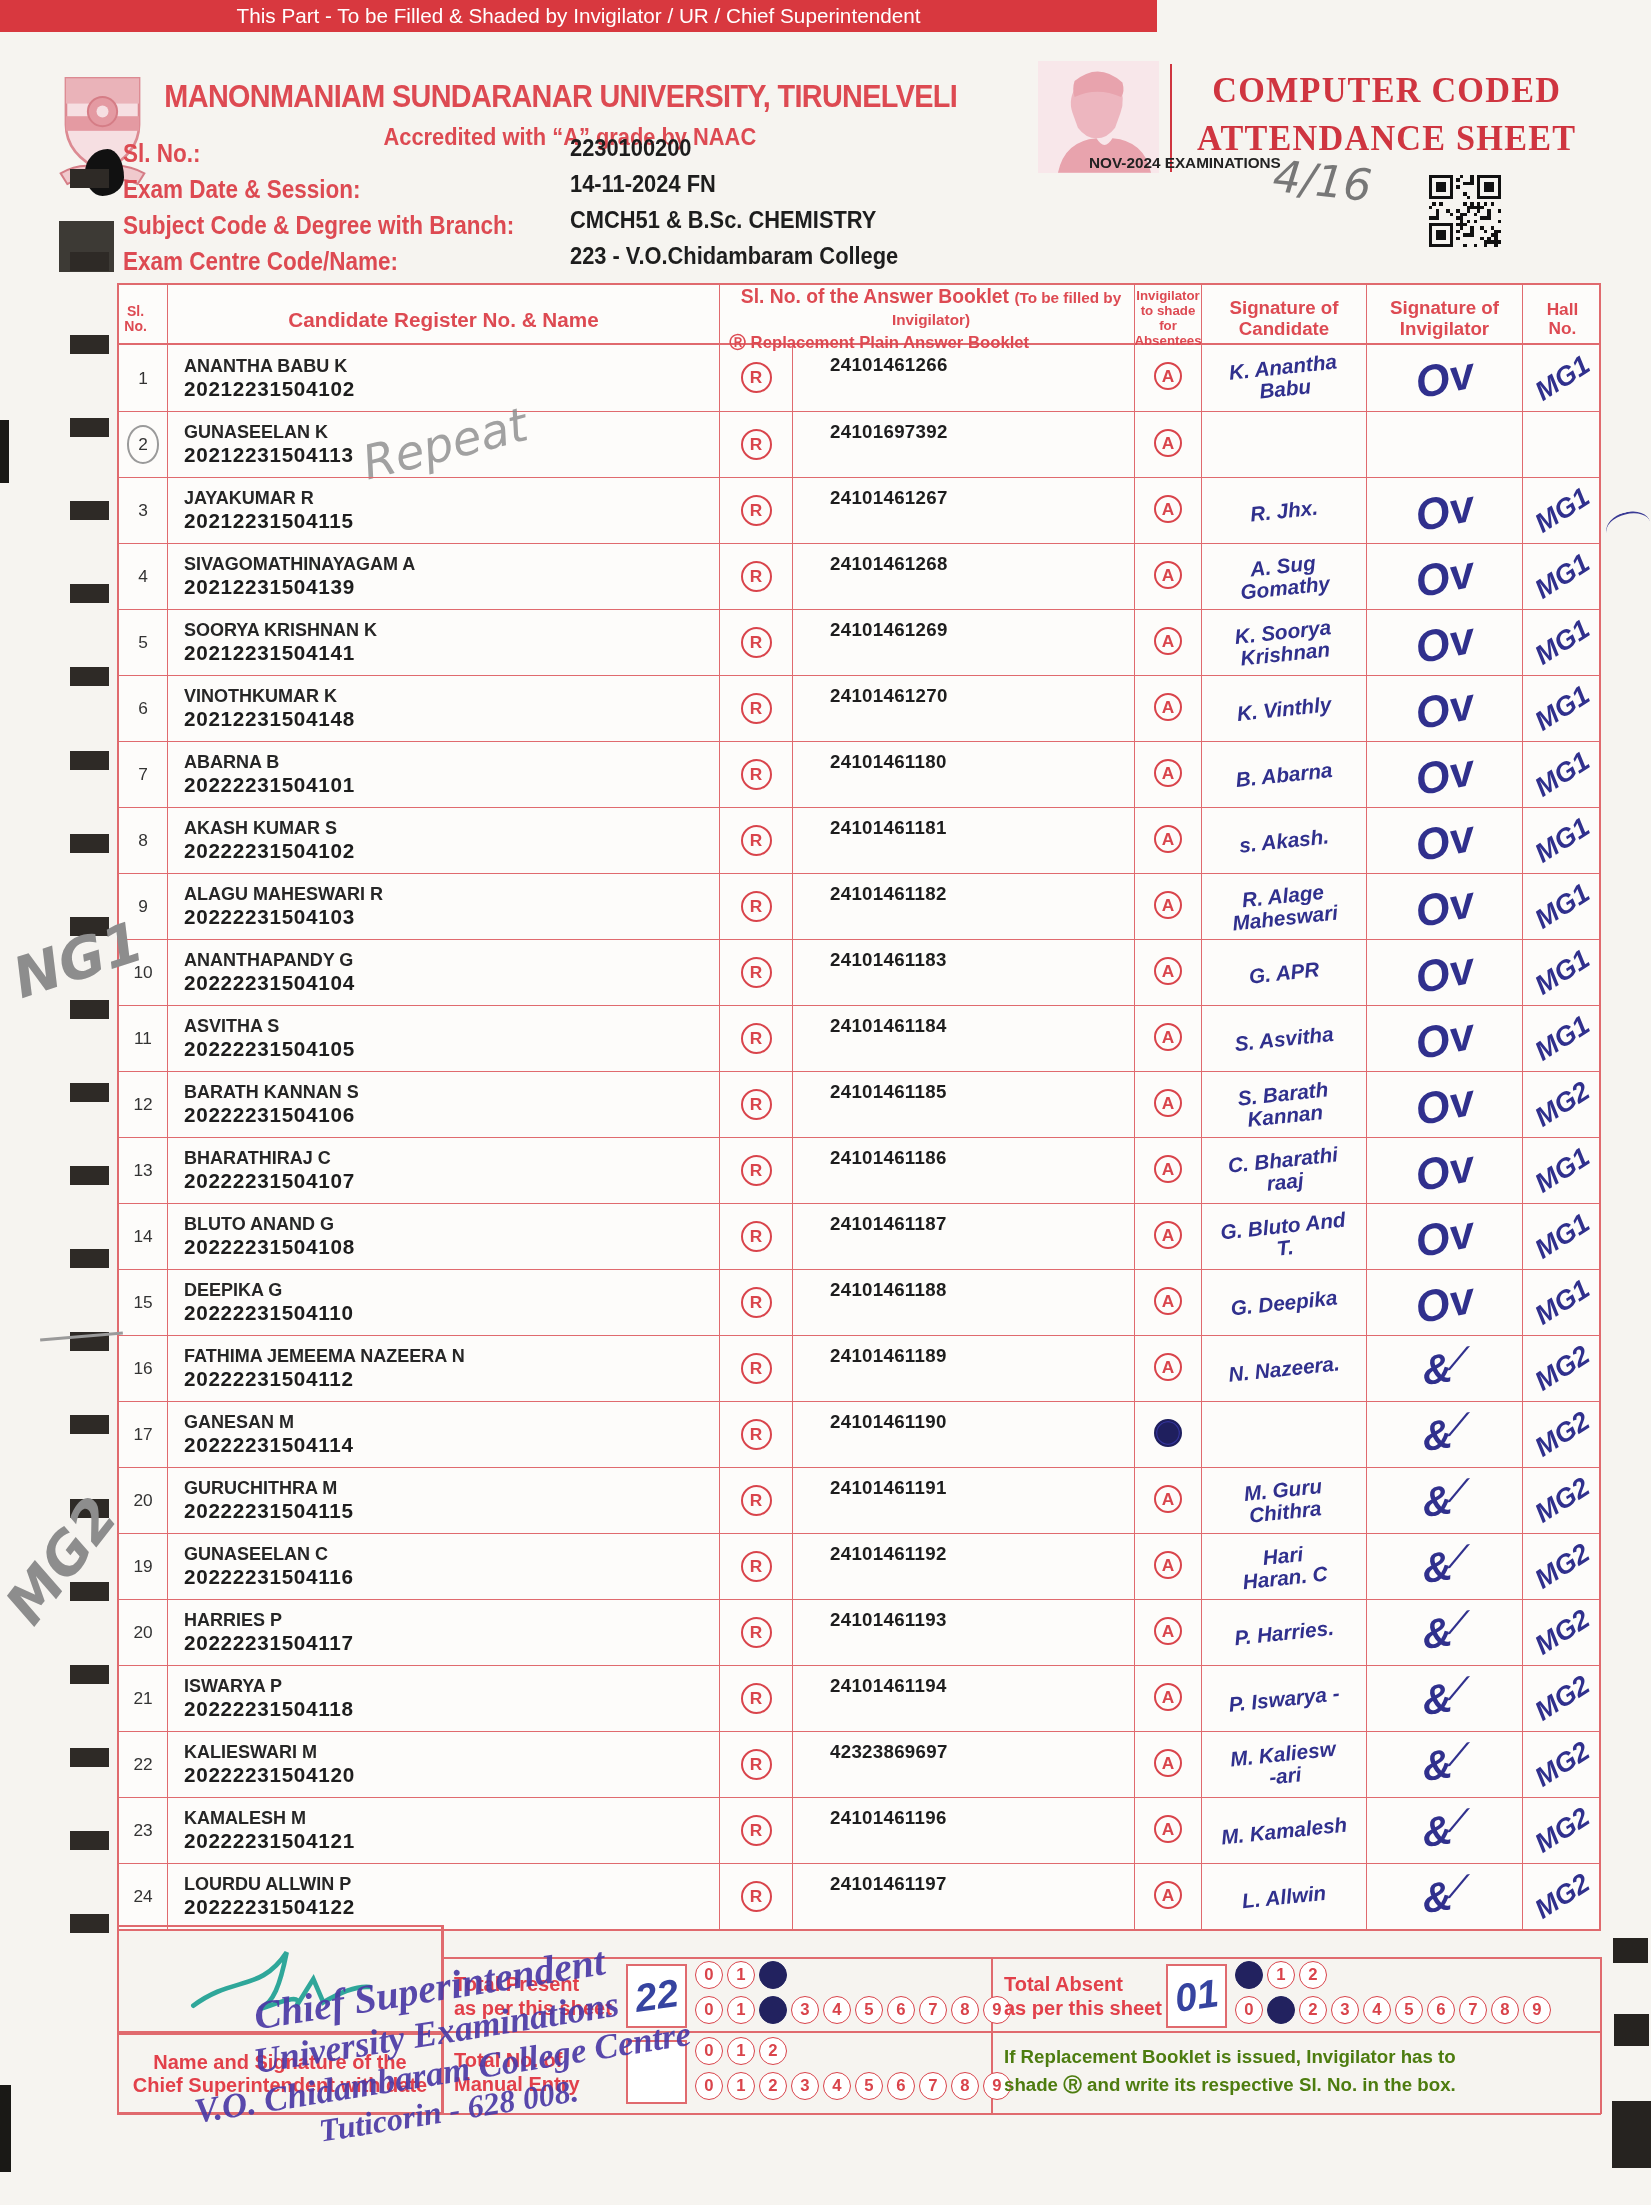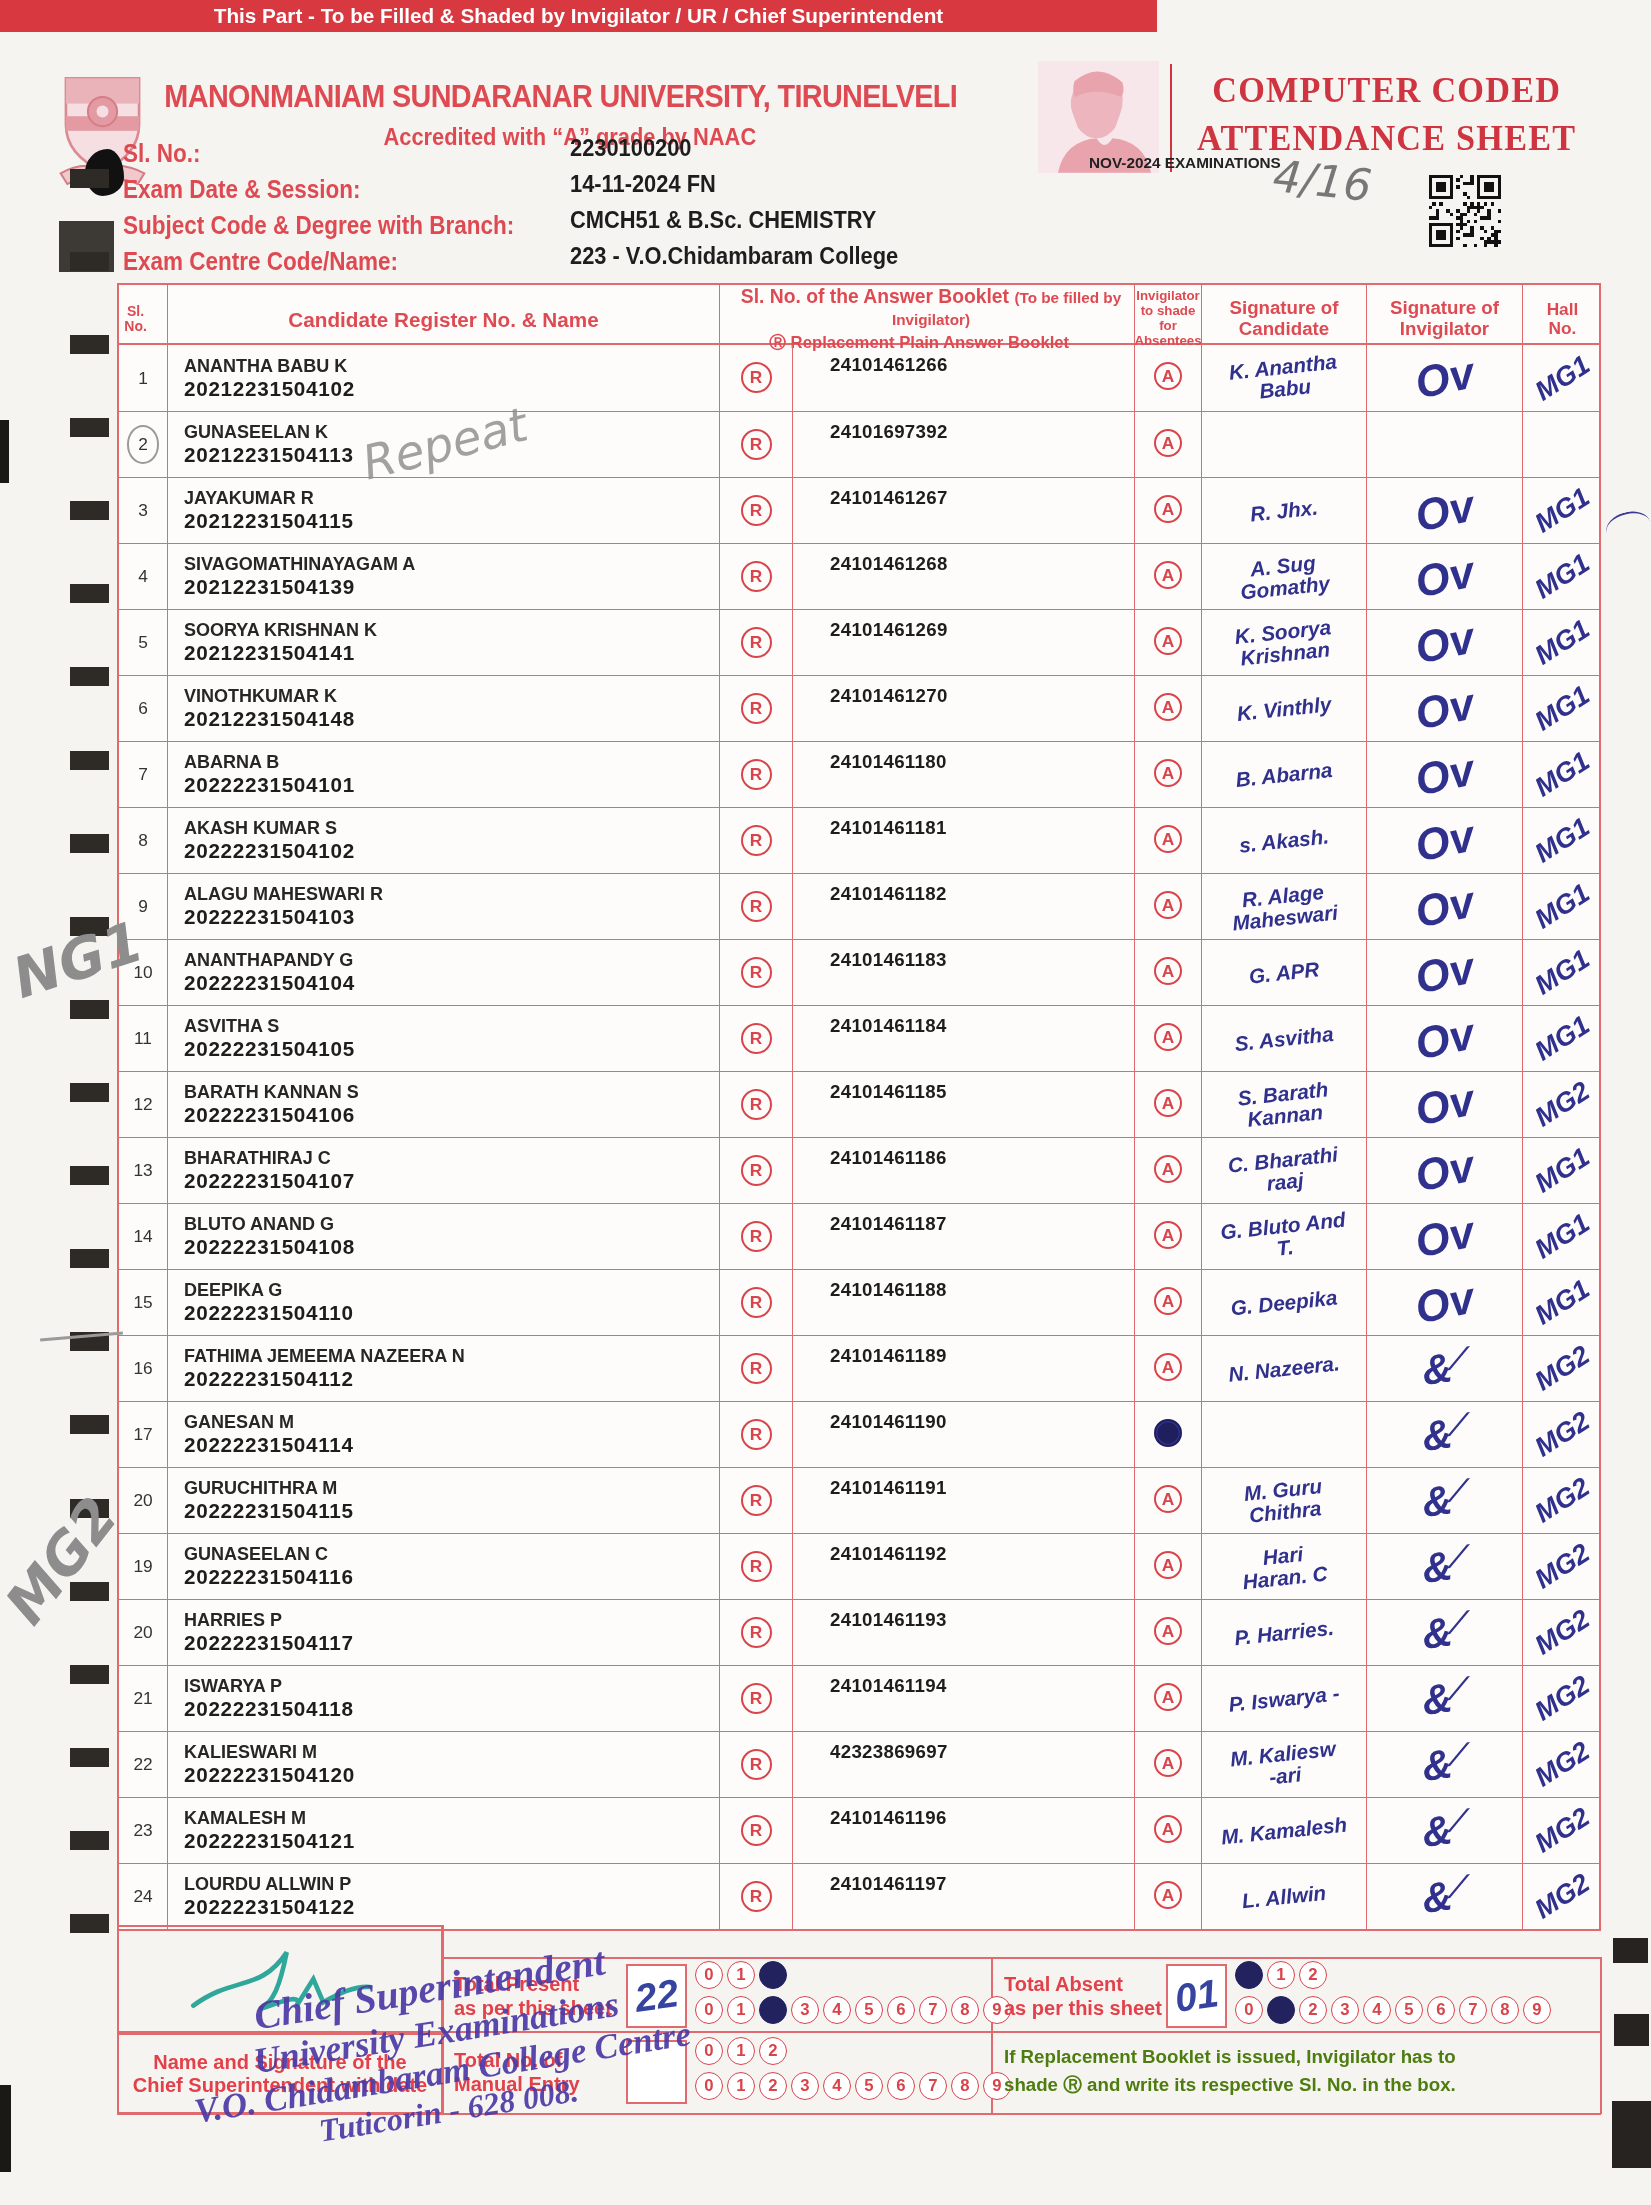--- a/index.html
+++ b/index.html
@@ -43,21 +43,21 @@
   .thead{display:grid; grid-template-columns:49px 552px 415px 67px 165px 156px 79px; height:60px;
     border-bottom:2px solid var(--line); color:var(--red); font-weight:800;}
   .thead>div{border-right:1.3px solid var(--line); display:flex; flex-direction:column; justify-content:center;
     align-items:center; text-align:center; line-height:1.12; white-space:pre-line; padding:1.3px;}
   .thead>div:last-child{border-right:none;}
   .th-sl{font-size:14px; align-items:flex-start !important; padding-left:5.3px !important;}
   .th-cand{font-size:20.7px;}
   .th-booklet{align-items:flex-start !important; text-align:center; padding-left:9.3px !important;}
   .th-booklet .l1{font-size:19.3px;}
   .th-booklet .l1 small{font-size:15.3px; font-weight:700;}
-  .th-booklet .l2{font-size:16.7px; margin-top:4px; font-weight:700;margin-left:40px;}
+  .th-booklet .l2{font-size:16.7px; margin-top:4px; font-weight:700;}
   .th-absent{font-size:13.3px;}
   .th-sig{font-size:18.7px;}
   .th-hall{font-size:17.3px;}
 
   .row{display:grid; grid-template-columns:49px 552px 73px 342px 67px 165px 156px 79px;
     height:66px; border-top:1.7px solid var(--line); position:relative;}
   .row:first-child{border-top:none;}
   .row>div{border-right:1.3px solid var(--line); position:relative;}
   .row>div:last-child{border-right:none;}
   .cell-sl{display:flex; align-items:center; justify-content:center; font-size:17.3px; color:#333;}
@@ -82,21 +82,21 @@
   .inv.v1{font-size:44px; transform:rotate(-12deg);}
   .inv.v2{font-size:41px; transform:rotate(-8deg);}
   .inv.v2::after{content:"⟋"; font-size:27px; margin-left:-4px; margin-top:-13.3px;}
   .hallTxt{position:absolute; inset:0; display:flex; align-items:center; justify-content:center;
     color:var(--ink); font-size:27px; font-weight:700; font-style:italic; transform:rotate(-33deg);}
 
   
   .abs{position:absolute;}
   .fline{position:absolute; background:var(--line);}
   .banner{left:444px; top:1925px; width:1157px; height:32px; background:var(--banner); color:#fff;
-    display:flex; align-items:center; justify-content:center; font-size:20.7px; font-weight:700;}
+    display:flex; align-items:center; justify-content:center; font-size:20.7px; font-weight:400;}
   .sigbox{left:117px; top:1925px; width:326px; height:108px; border:2px solid var(--line);
     display:flex; align-items:center; justify-content:center;}
   .cslabel{left:117px; top:2033px; width:326px; height:81px; border:2px solid var(--line);
     display:flex; flex-direction:column; justify-content:center; align-items:center; text-align:center;
     color:#e2404a; font-size:20px; font-weight:800; line-height:1.15; white-space:pre-line;}
   .tp-label,.ta-label,.me-label{color:#e2404a; font-size:20px; font-weight:800; line-height:1.2;
     white-space:pre-line; display:flex; align-items:center;}
   .valbox{border:2px solid var(--line); background:#fff; display:flex; align-items:center; justify-content:center;}
   .hand{color:#3644a0; font-size:39px; font-weight:600; font-style:italic; transform:rotate(-8deg);}
   .bub{width:28px; height:28px; border:1.7px solid #d9444b; border-radius:50%; color:#d9444b;

